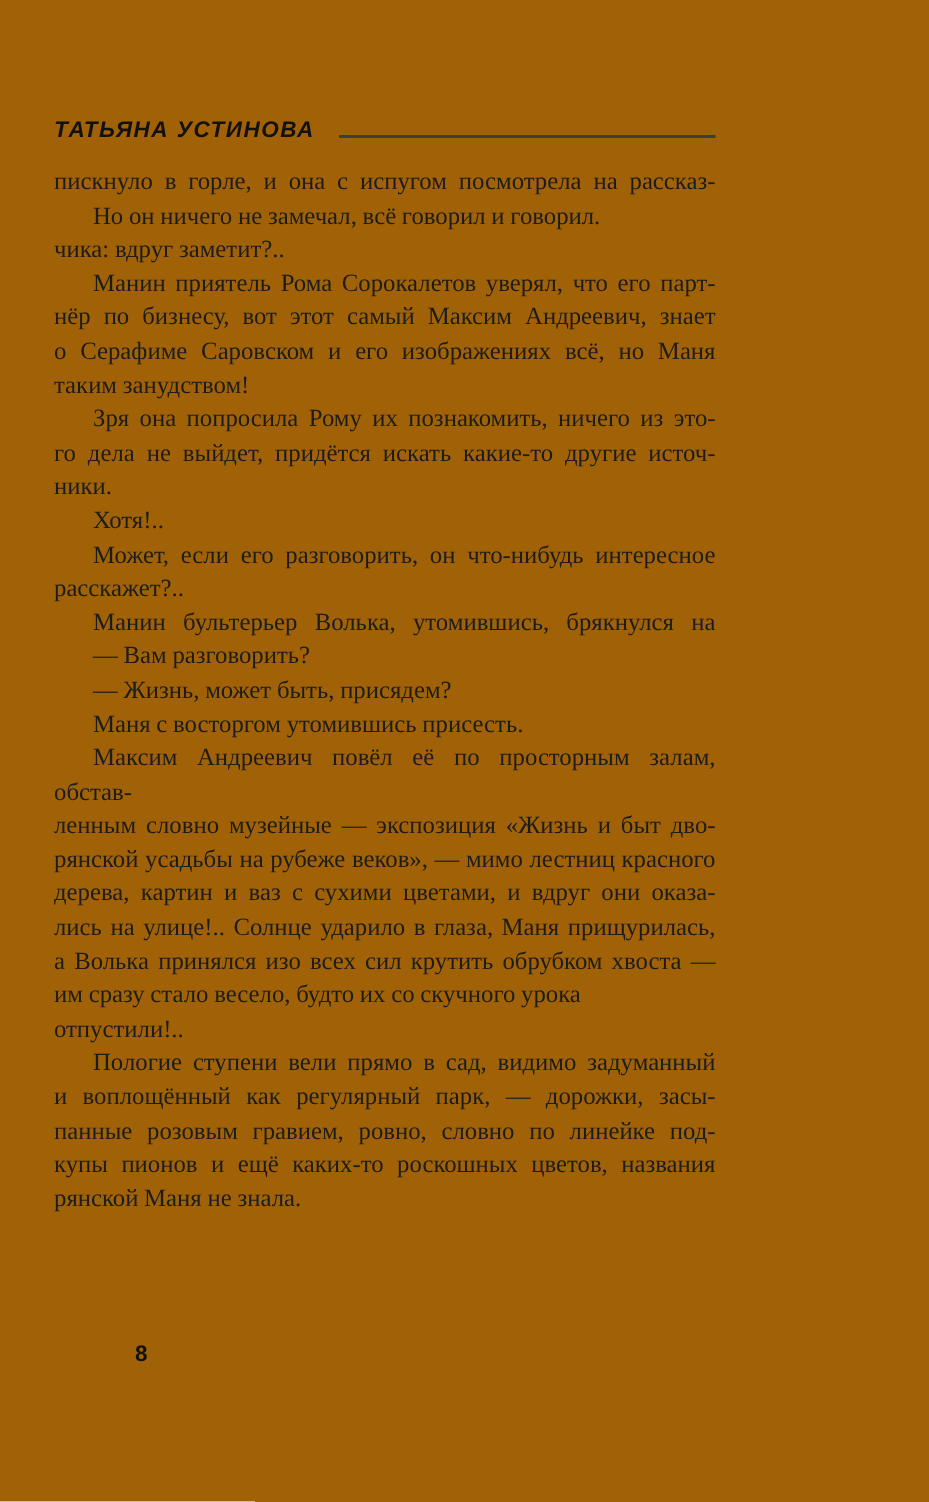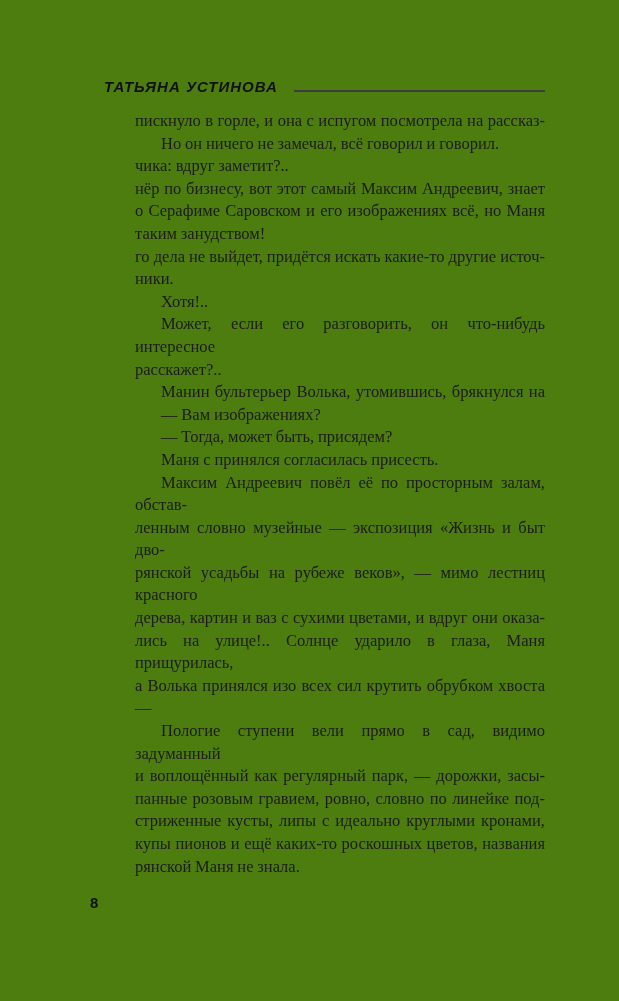--- a/index.html
+++ b/index.html
@@ -4,23 +4,23 @@
 <style>
   html, body {
     margin: 0;
     padding: 0;
     background: #ffffff;
   }
   .page {
     position: relative;
     width: 619px;
     height: 1001px;
-    background: #4d7c0f;
+    background: #a16207;
     box-sizing: border-box;
-    padding: 78px 88px 0 104px;
+    padding: 78px 88px 0 36px;
     overflow: hidden;
     font-family: "Liberation Serif", serif;
     color: #1c1c1c;
   }
   .running-head {
     display: flex;
     align-items: flex-end;
     width: 441px;
     height: 17px;
   }
@@ -43,21 +43,20 @@
   .body-text {
     margin-top: 15px;
     width: 441px;
     font-size: 16.5px;
     line-height: 22.6px;
     word-spacing: -0.3px;
   }
   .line {
     text-align: left;
     white-space: normal;
-    margin-left: 31px;
   }
   .line.just {
     text-align: justify;
     text-align-last: justify;
   }
   .line.ind {
     text-indent: 26px;
   }
   .page-number {
     position: absolute;
@@ -76,41 +75,43 @@
 
   <div class="running-head">
     <span class="author">ТАТЬЯНА УСТИНОВА</span>
     <span class="rule"></span>
   </div>
 
   <div class="body-text" id="body-text">
       <div class="line just">пискнуло в горле, и она с испугом посмотрела на рассказ-</div>
       <div class="line ind">Но он ничего не замечал, всё говорил и говорил.</div>
       <div class="line">чика: вдруг заметит?..</div>
+      <div class="line just ind">Манин приятель Рома Сорокалетов уверял, что его парт-</div>
       <div class="line just">нёр по бизнесу, вот этот самый Максим Андреевич, знает</div>
       <div class="line just">о Серафиме Саровском и его изображениях всё, но Маня</div>
       <div class="line">таким занудством!</div>
+      <div class="line just ind">Зря она попросила Рому их познакомить, ничего из это-</div>
       <div class="line just">го дела не выйдет, придётся искать какие-то другие источ-</div>
       <div class="line">ники.</div>
       <div class="line ind">Хотя!..</div>
       <div class="line just ind">Может, если его разговорить, он что-нибудь интересное</div>
       <div class="line">расскажет?..</div>
       <div class="line just ind">Манин бультерьер Волька, утомившись, брякнулся на</div>
-      <div class="line ind">— Вам изображениях?</div>
-      <div class="line ind">— Тогда, может быть, присядем?</div>
-      <div class="line ind">Маня с принялся согласилась присесть.</div>
+      <div class="line ind">— Вам разговорить?</div>
+      <div class="line ind">— Жизнь, может быть, присядем?</div>
+      <div class="line ind">Маня с восторгом утомившись присесть.</div>
       <div class="line just ind">Максим Андреевич повёл её по просторным залам, обстав-</div>
       <div class="line just">ленным словно музейные — экспозиция «Жизнь и быт дво-</div>
       <div class="line just">рянской усадьбы на рубеже веков», — мимо лестниц красного</div>
       <div class="line just">дерева, картин и ваз с сухими цветами, и вдруг они оказа-</div>
       <div class="line just">лись на улице!.. Солнце ударило в глаза, Маня прищурилась,</div>
       <div class="line just">а Волька принялся изо всех сил крутить обрубком хвоста —</div>
+      <div class="line">им сразу стало весело, будто их со скучного урока отпустили!..</div>
       <div class="line just ind">Пологие ступени вели прямо в сад, видимо задуманный</div>
       <div class="line just">и воплощённый как регулярный парк, — дорожки, засы-</div>
       <div class="line just">панные розовым гравием, ровно, словно по линейке под-</div>
-      <div class="line just">стриженные кусты, липы с идеально круглыми кронами,</div>
       <div class="line just">купы пионов и ещё каких-то роскошных цветов, названия</div>
       <div class="line">рянской Маня не знала.</div>
     </div>
 
   <div class="page-number">8</div>
 
 </div>
 
 </body></html>

